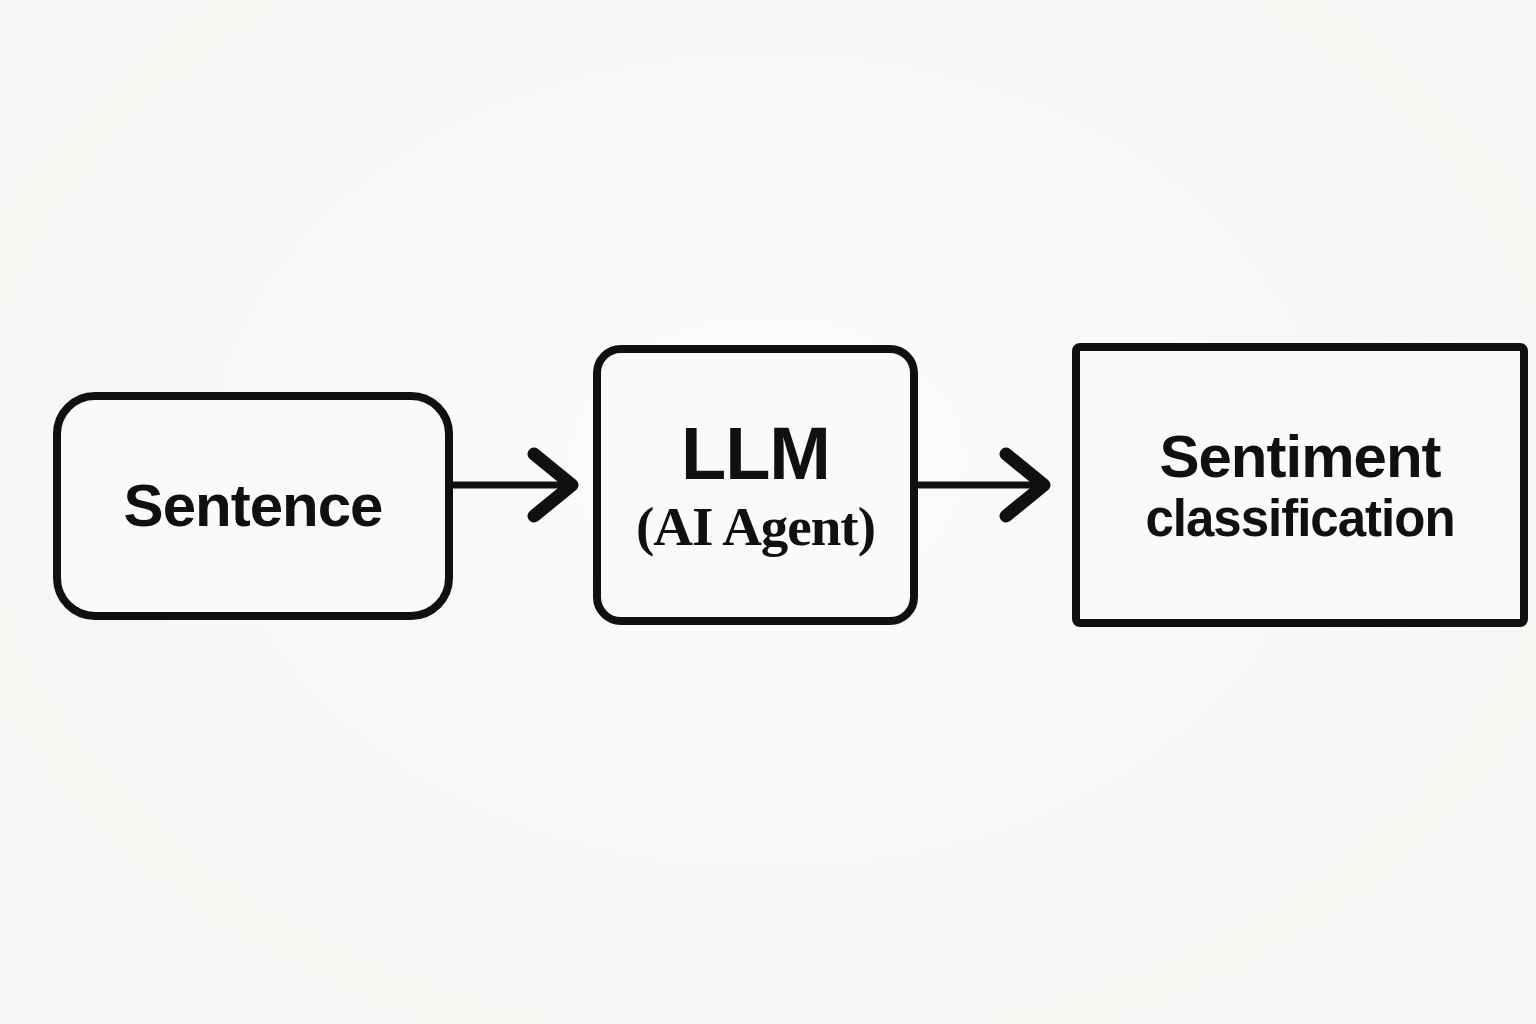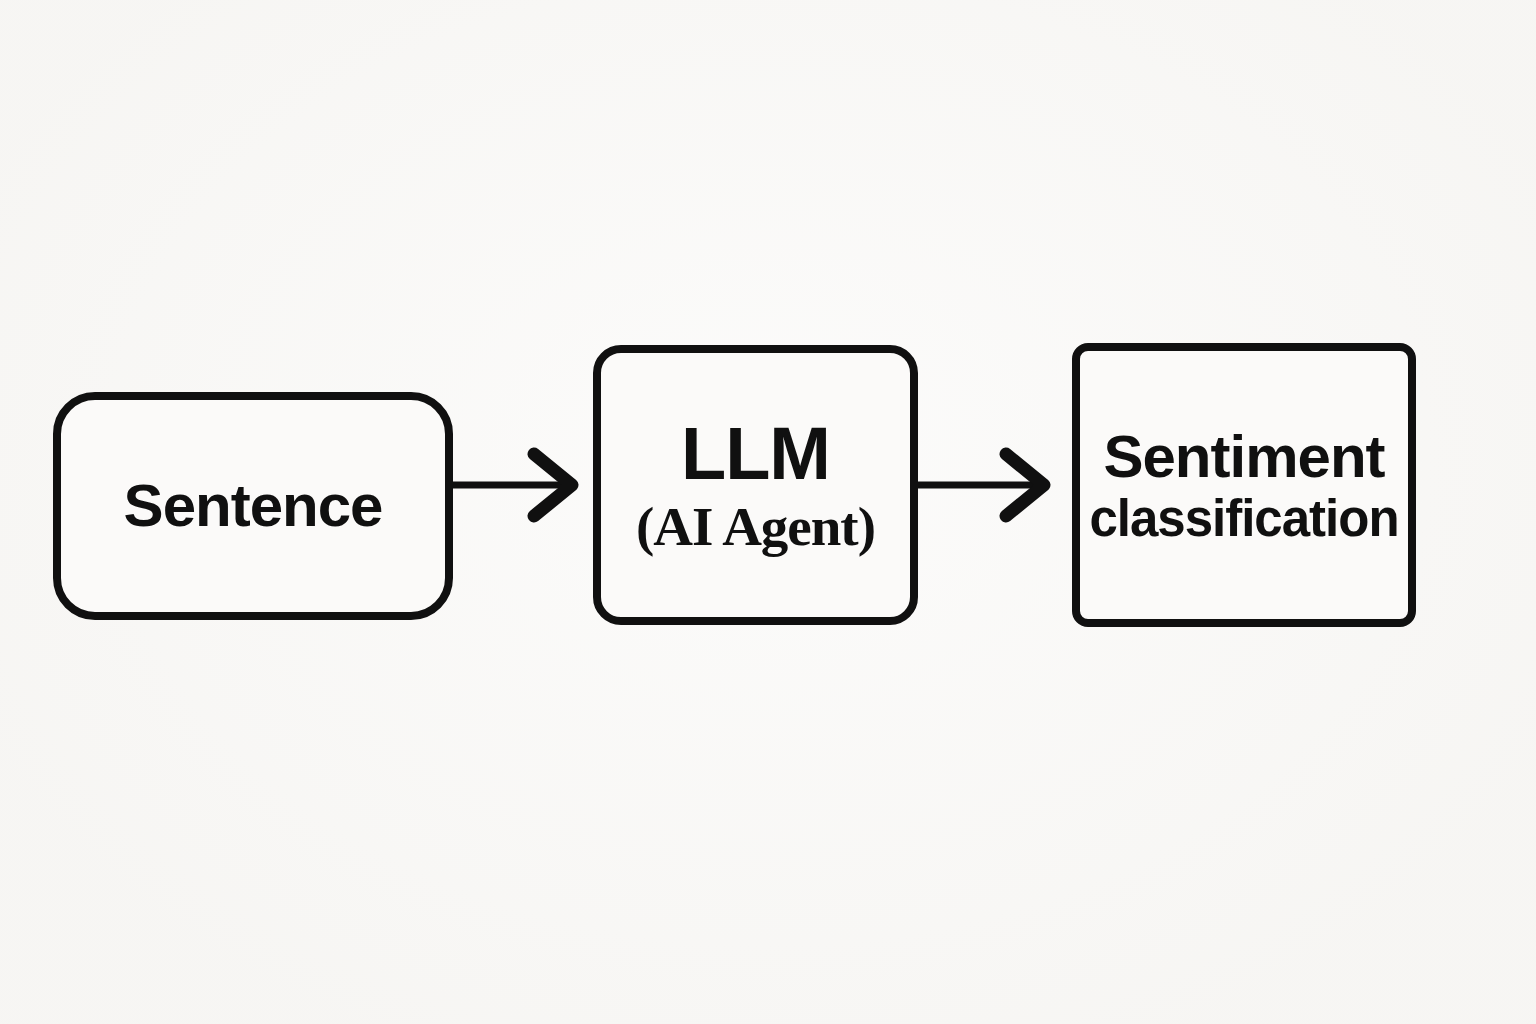--- a/index.html
+++ b/index.html
@@ -42,23 +42,23 @@
     left: 593px;
     top: 345px;
     width: 325px;
     height: 280px;
     border-radius: 28px;
     gap: 8px;
   }
   .node-output {
     left: 1072px;
     top: 343px;
-    width: 344px;
+    width: 456px;
     height: 284px;
-    border-radius: 16px;
+    border-radius: 8px;
     gap: 6px;
   }
   .txt {
     display: block;
     font-weight: 700;
     letter-spacing: -1px;
     line-height: 1.0;
     white-space: nowrap;
   }
   .txt-lg  { font-size: 60px; }   

